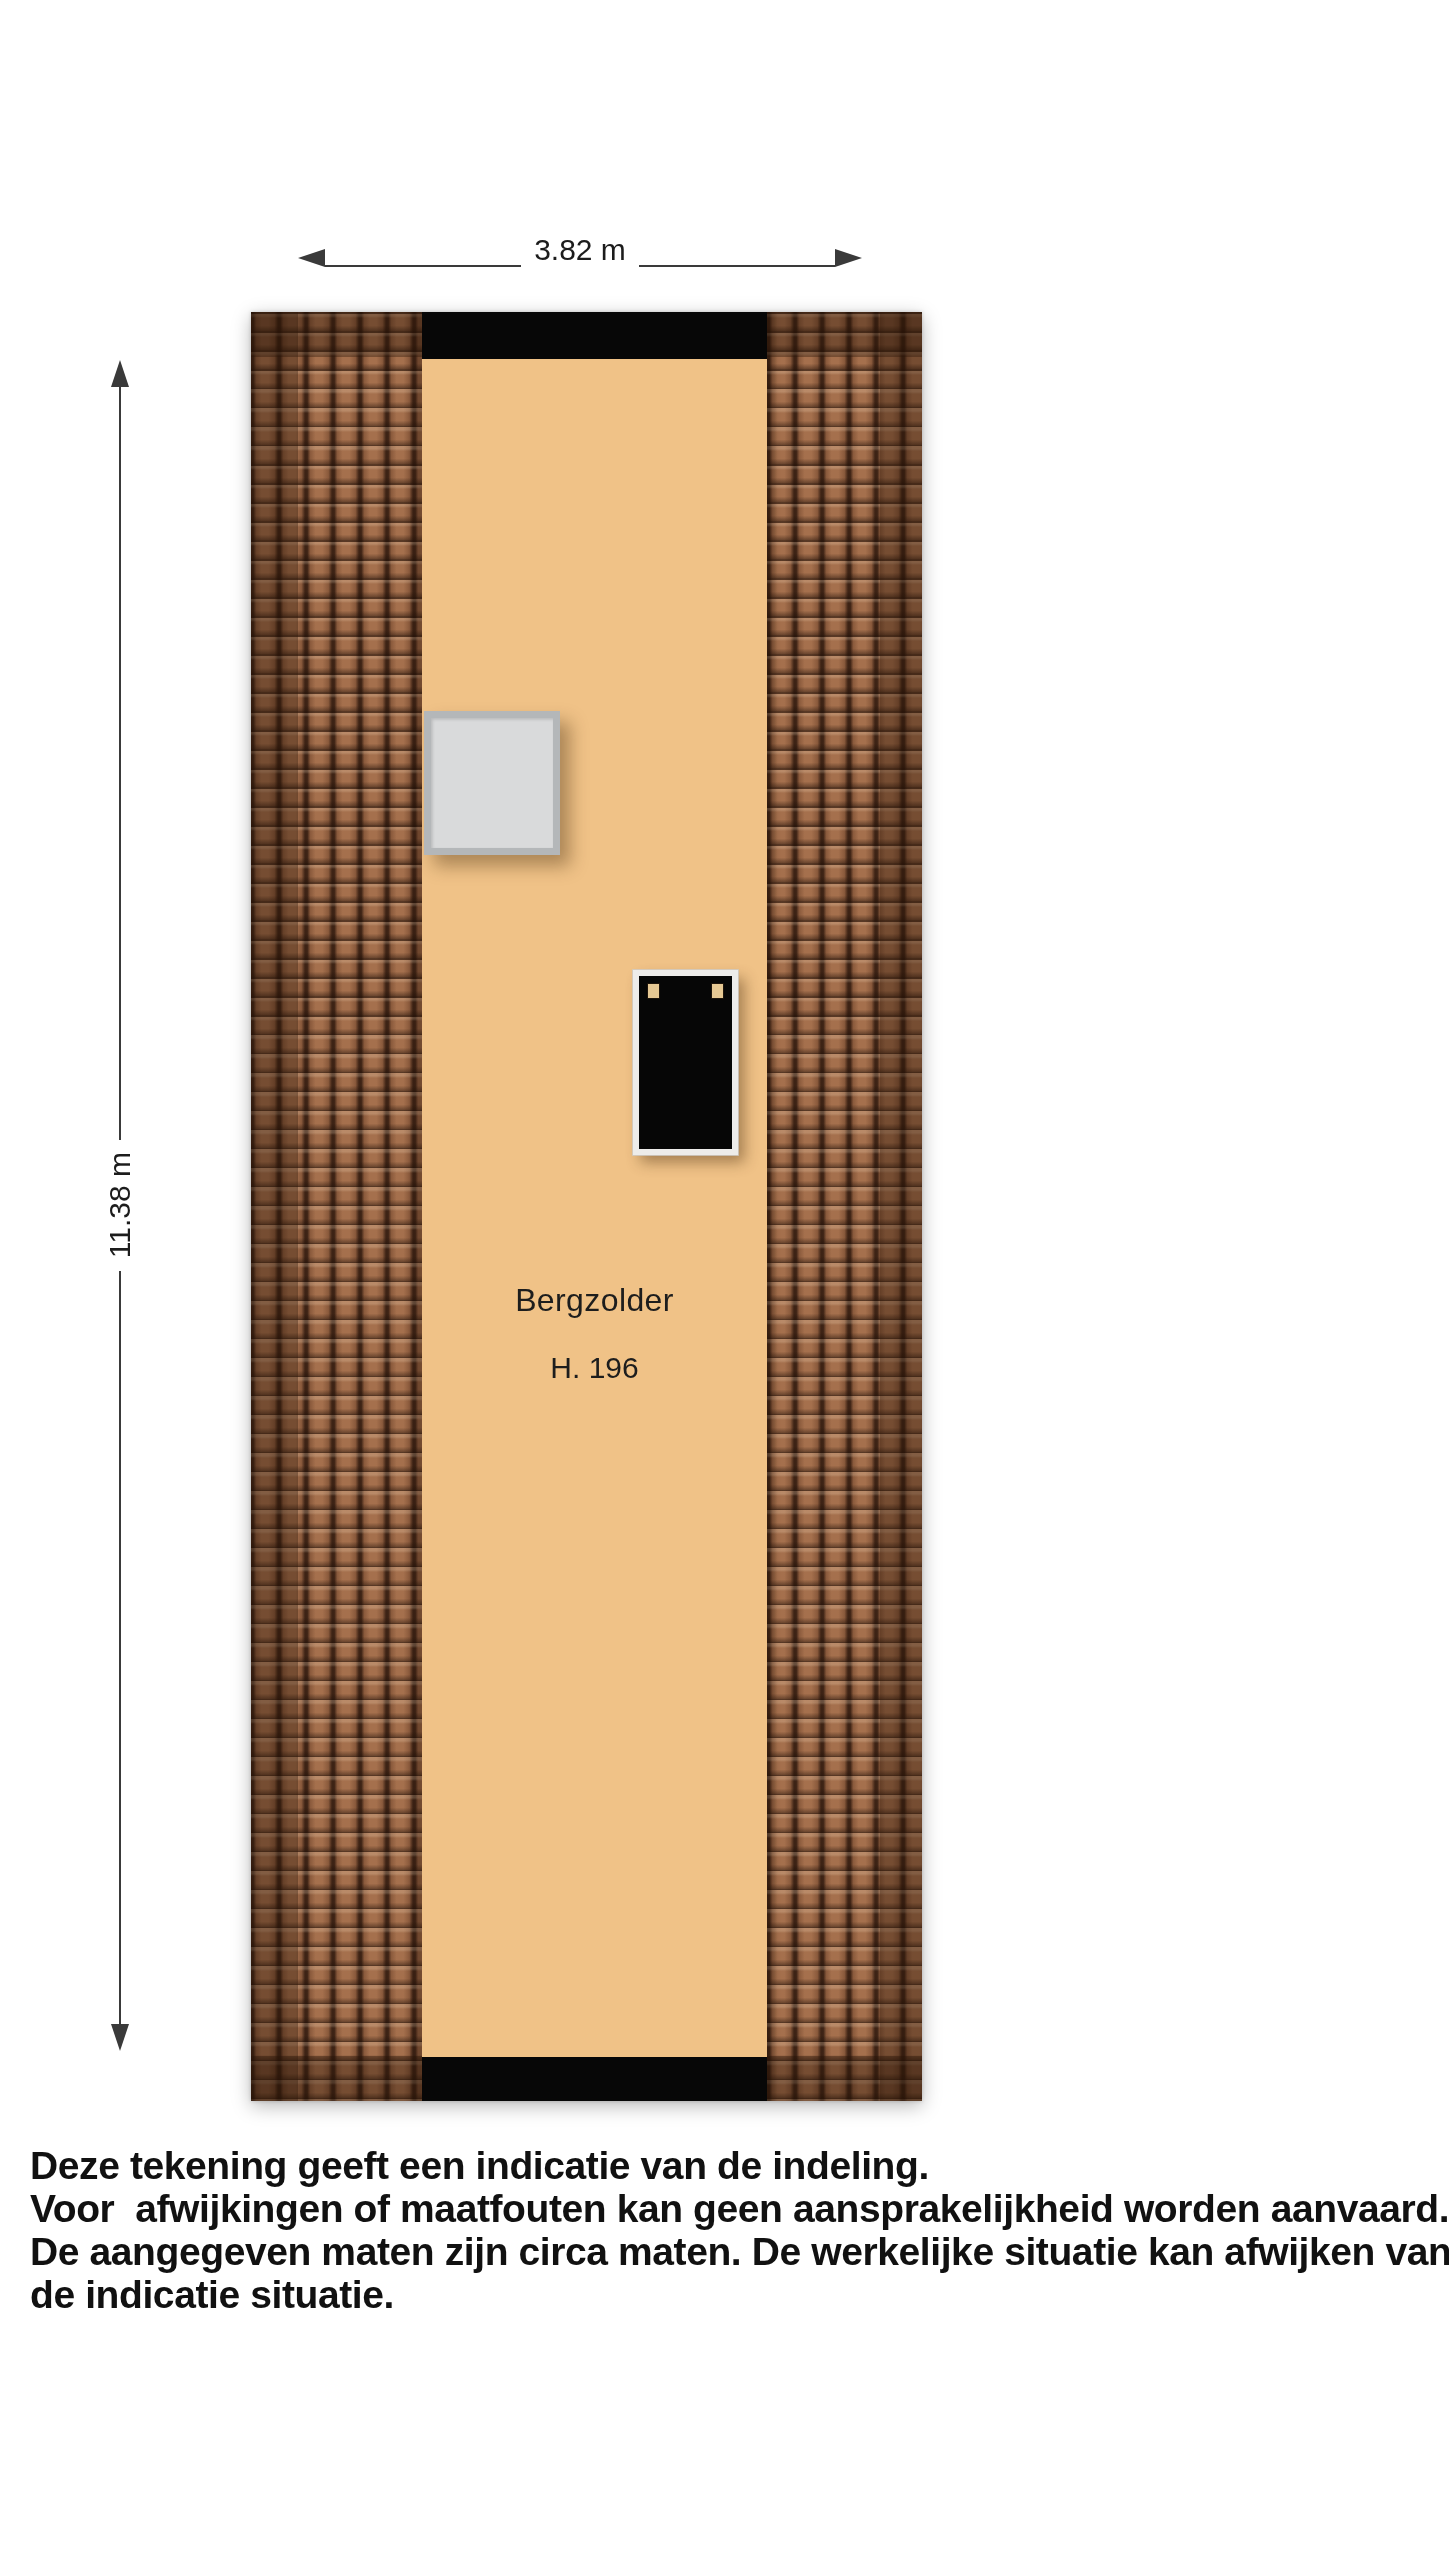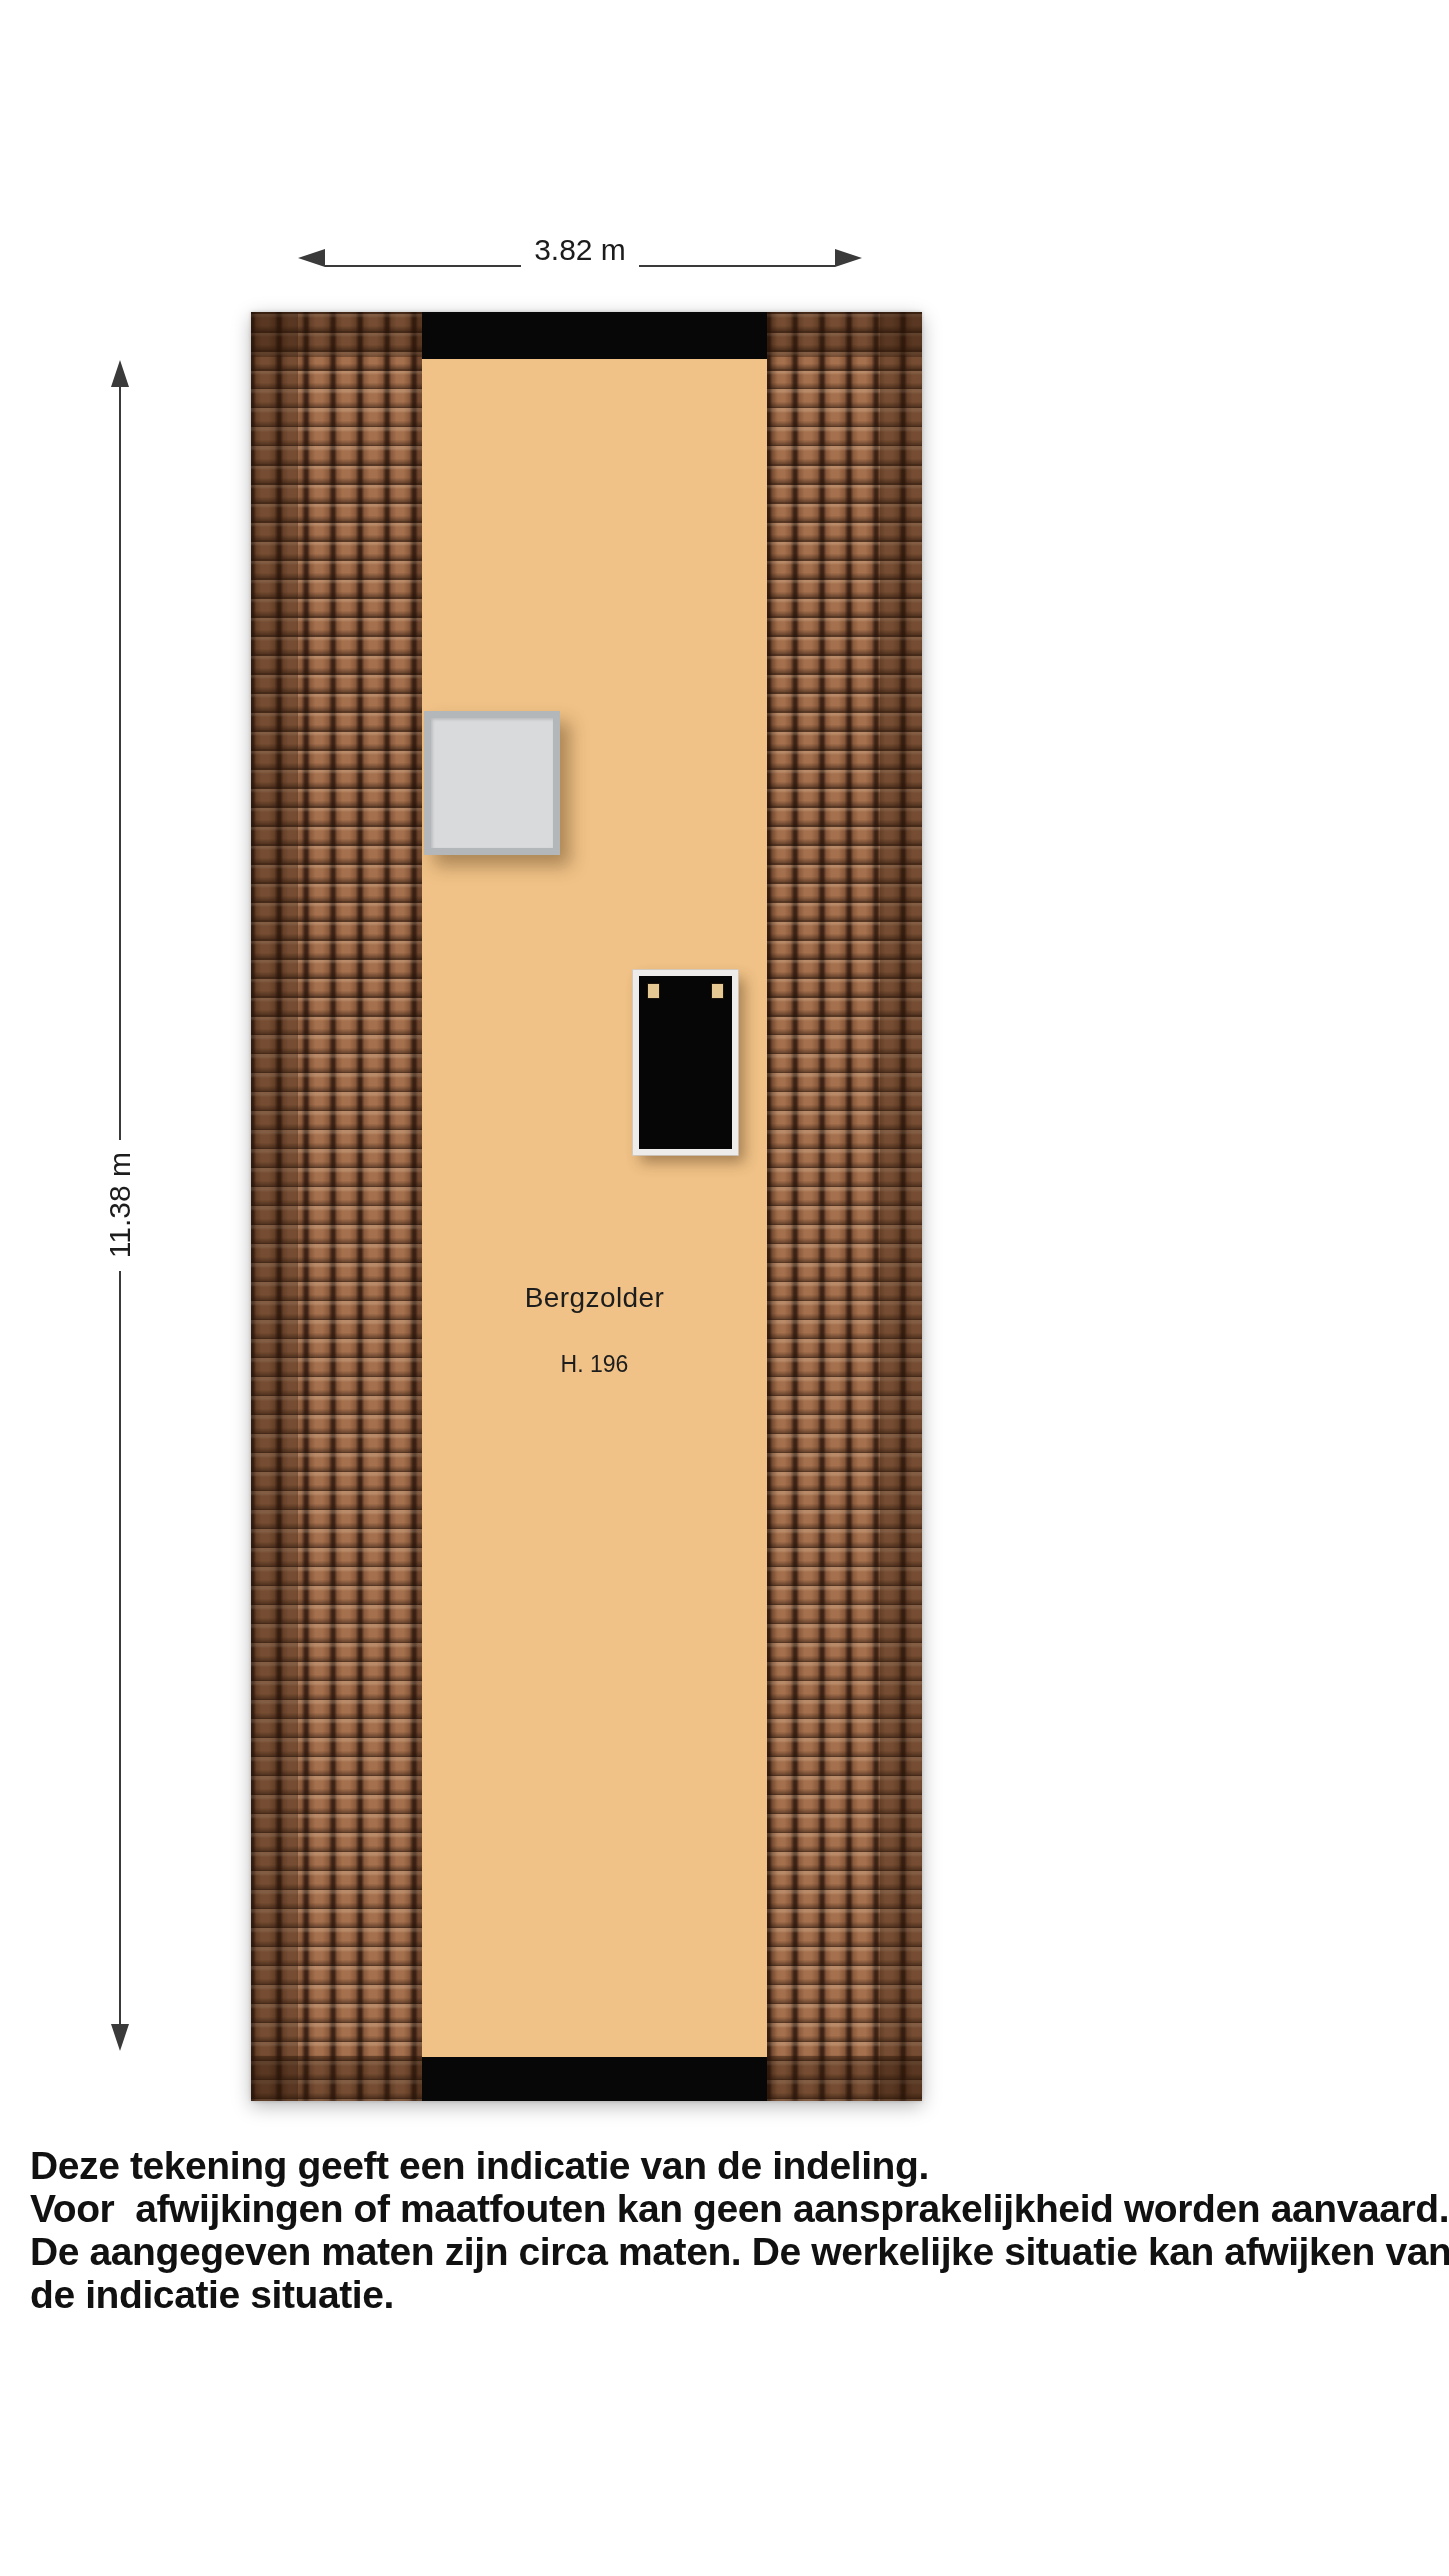--- a/index.html
+++ b/index.html
@@ -101,25 +101,25 @@
   .hinge {
     position: absolute; top: 8.3px; width: 10.6px; height: 13.6px;
     background: var(--hinge, #e6c893);
     box-shadow: 0 0 0 0.8px rgba(60,40,20,0.55);
   }
   .hinge-left { left: 9px; }
   .hinge-right { right: 9px; }
 
   .room-name {
     position: absolute; left: 0; right: 0; top: 970px;
-    text-align: center; font-size: 28px; color: #1d1d1d; letter-spacing: 0.4px;
+    text-align: center; font-size: 32px; color: #1d1d1d; letter-spacing: 0.4px;
   }
   .room-height {
     position: absolute; left: 0; right: 0; top: 1039px;
-    text-align: center; font-size: 23px; color: #1d1d1d;
+    text-align: center; font-size: 30px; color: #1d1d1d;
   }
 
   
   .disclaimer {
     position: absolute; left: 30px; top: 2144px; width: 1411px;
     font-size: 39px; font-weight: bold; line-height: 43px;
     color: var(--text, #111); letter-spacing: -0.4px;
   }
   .disclaimer div { white-space: pre; }
 </style>

